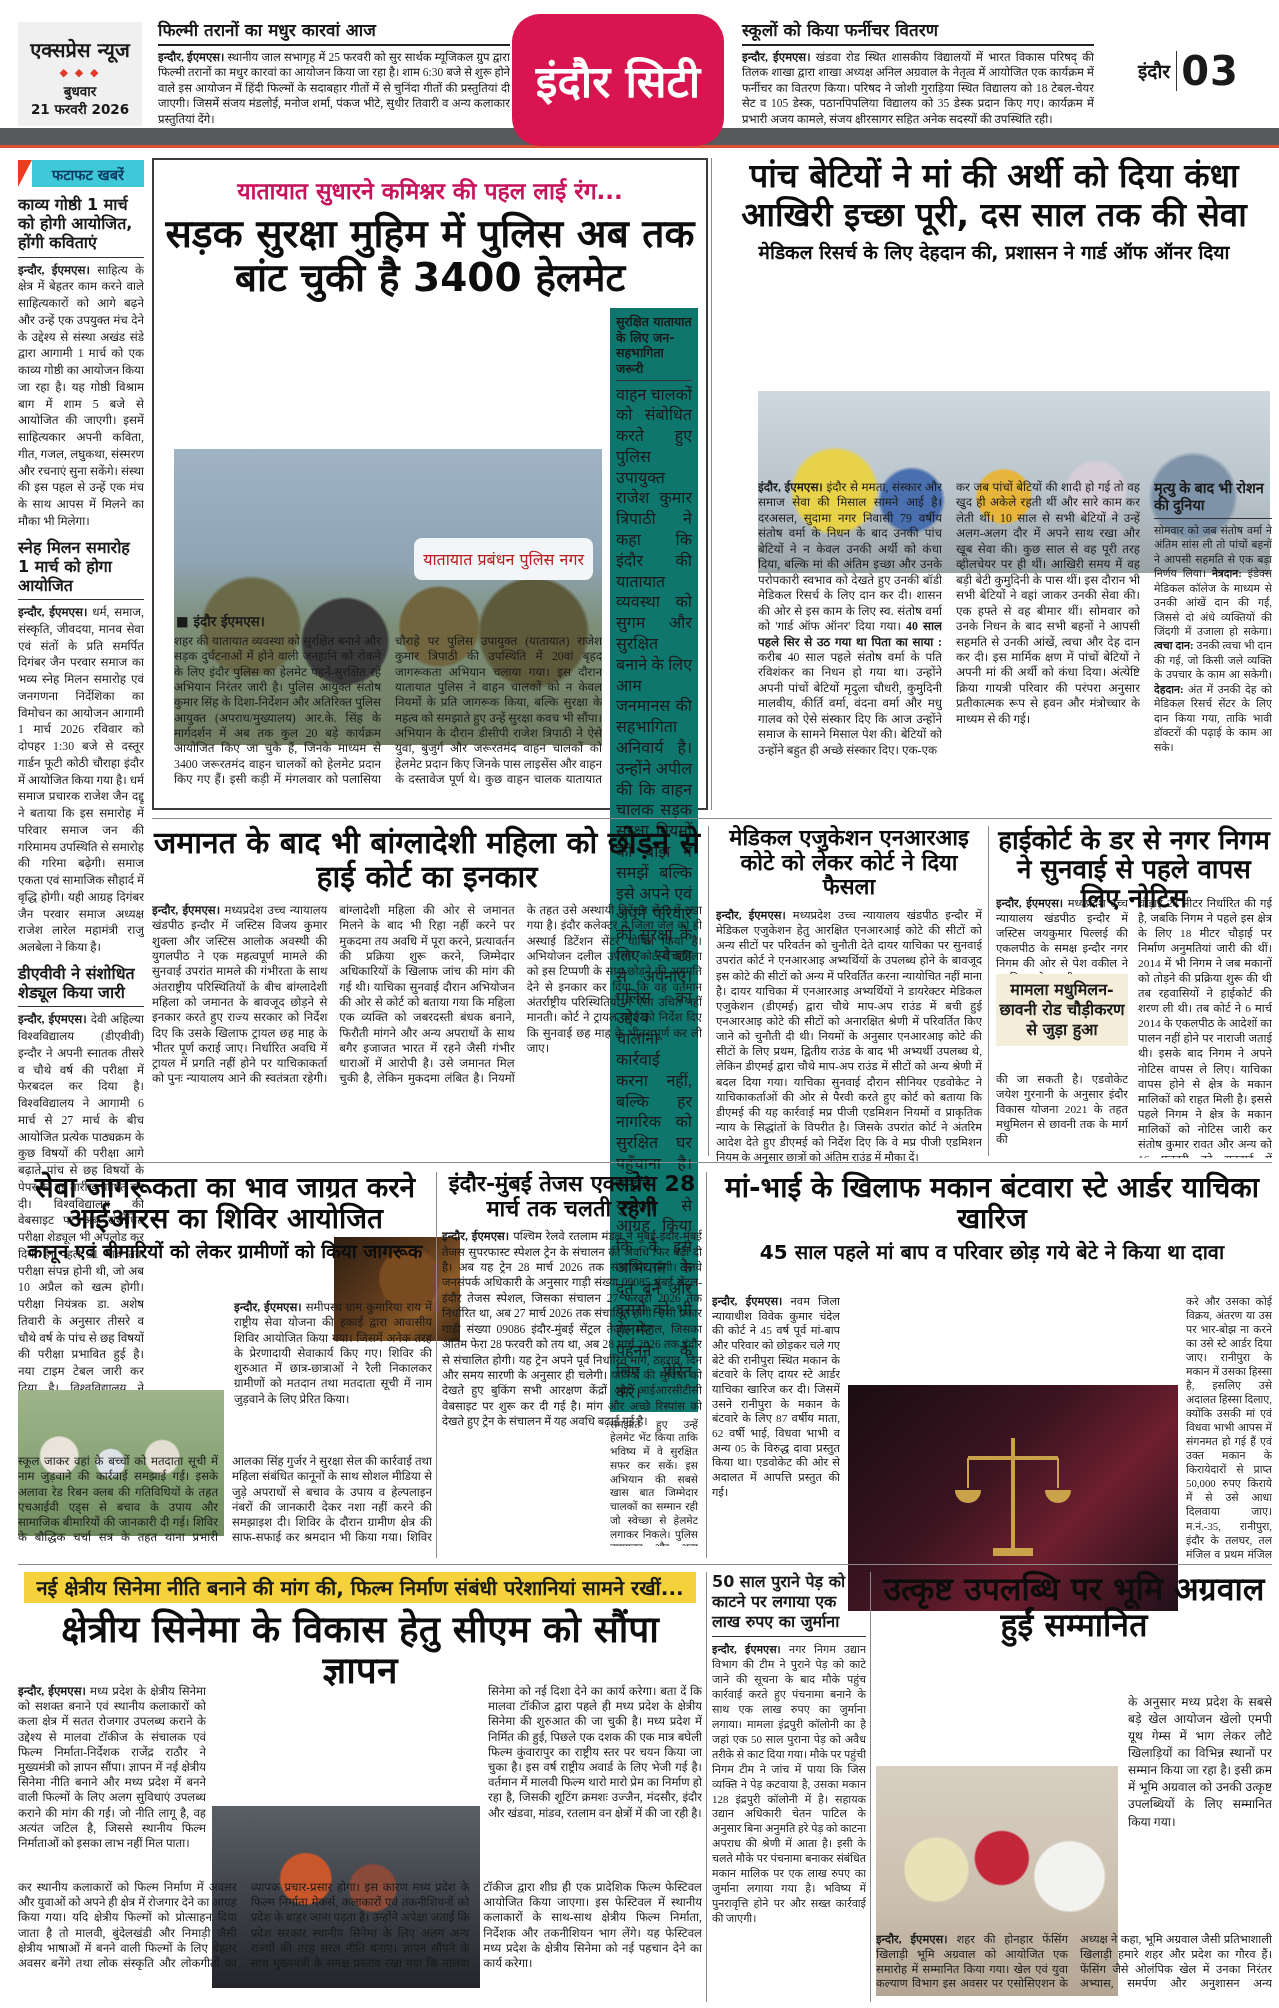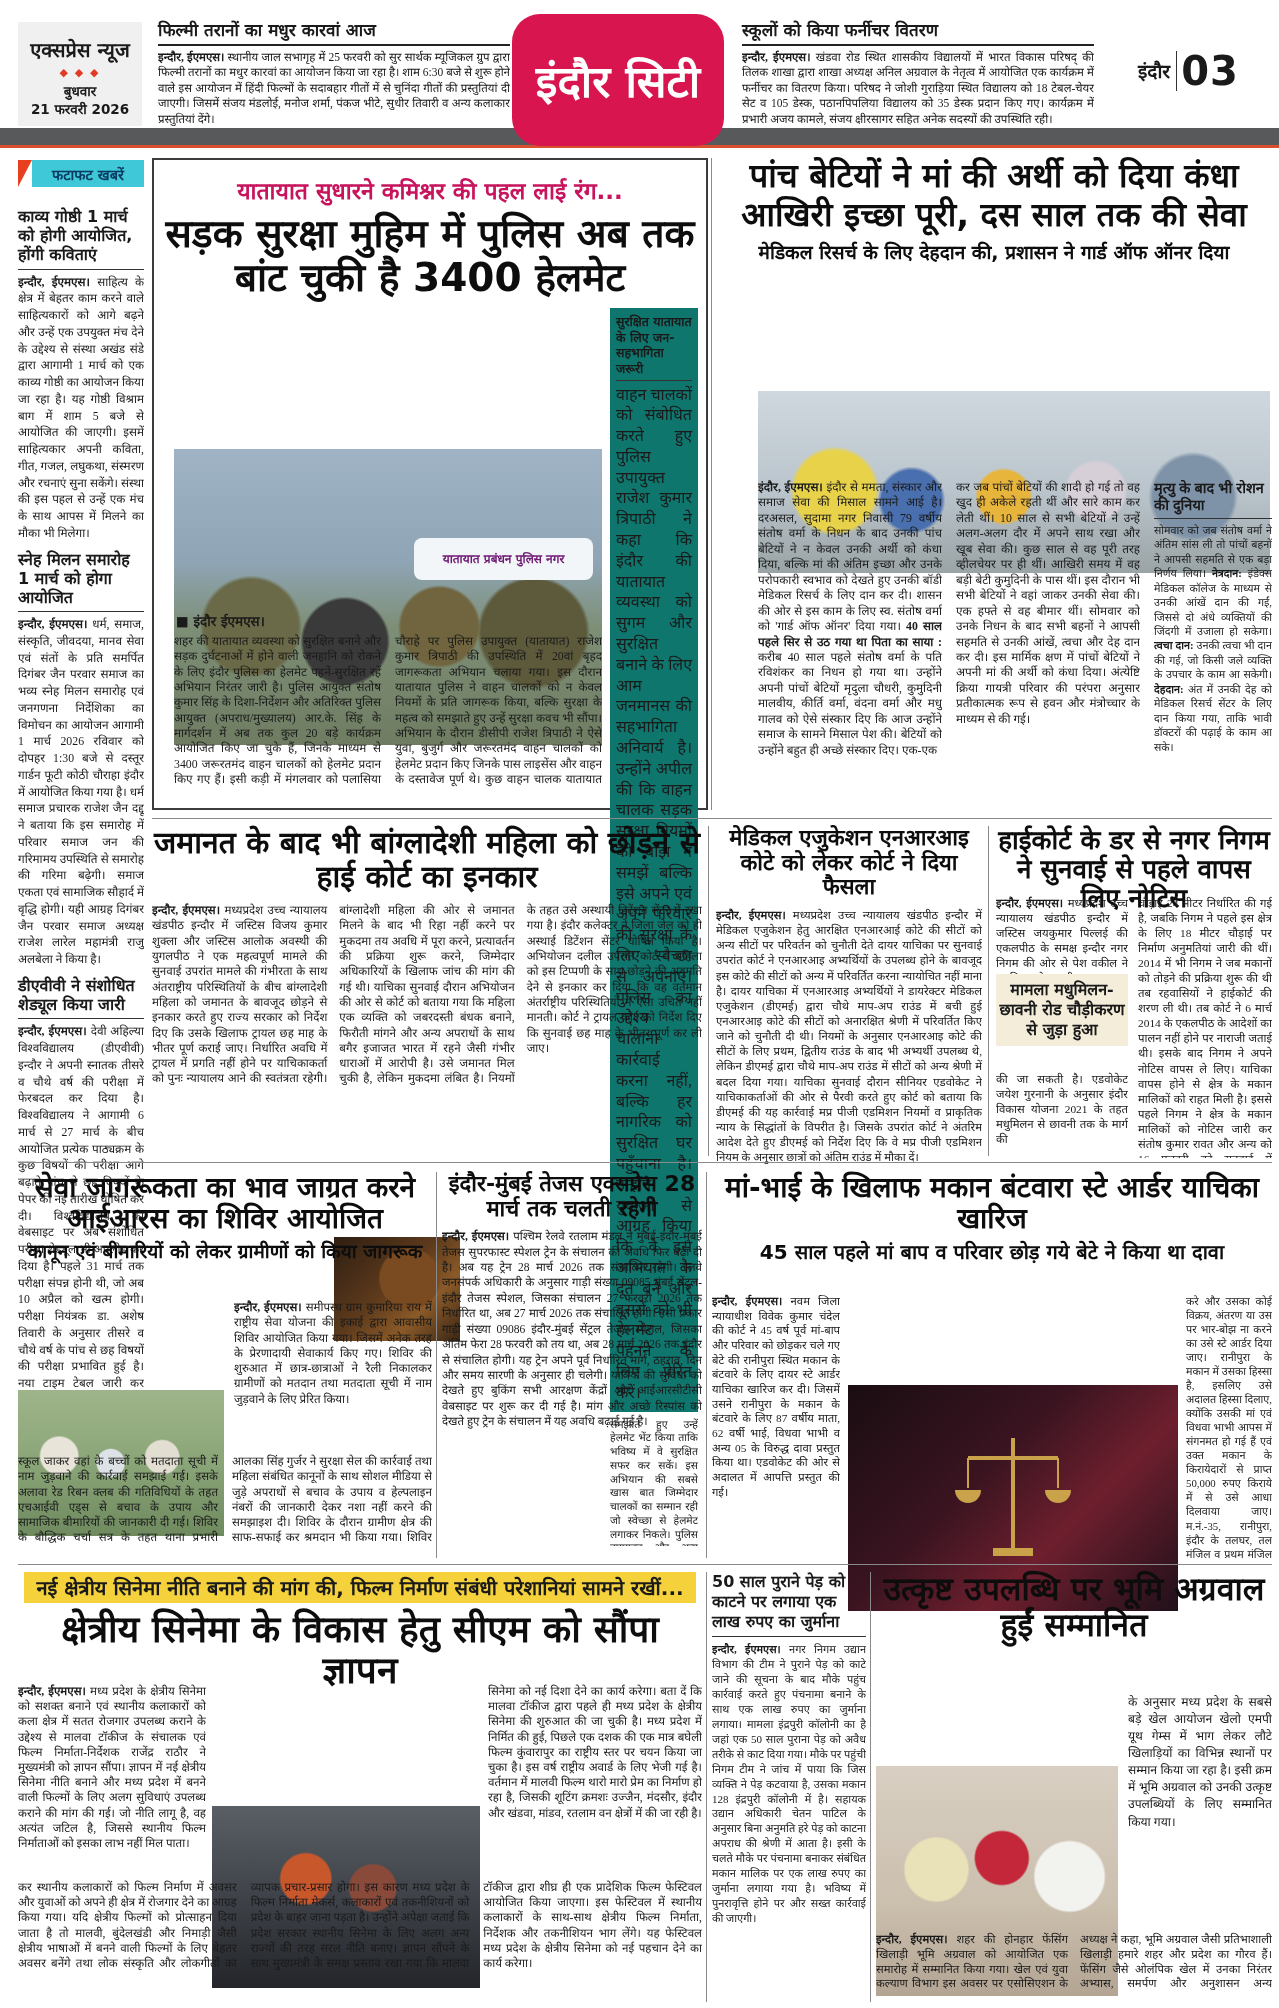--- a/index.html
+++ b/index.html
@@ -25,38 +25,38 @@
          display:flex;align-items:center;justify-content:center;font-size:44px;font-weight:bold;
          font-family:"DejaVu Sans",sans-serif;z-index:5;}
   #page-corner{left:1138px;top:48px;display:flex;align-items:center;font-family:"DejaVu Sans",sans-serif;}
   #corner-city{font-size:19px;font-weight:bold;margin-right:6px;}
   #corner-sep{width:1px;height:40px;background:#333;margin-right:4px;}
   #corner-num{font-size:40px;font-weight:bold;letter-spacing:1px;}
   #bar-gray{left:0;top:128px;width:1279px;height:17px;background:#58595b;}
   #bar-orange{left:0;top:145px;width:1279px;height:3px;background:#d85030;}
   
   #quick{left:18px;top:160px;width:126px;}
-  #quick-head{display:flex;align-items:stretch;height:27px;margin-bottom:20px;}
+  #quick-head{display:flex;align-items:stretch;height:27px;margin-bottom:8px;}
   #quick-tri{width:0;height:0;border-top:27px solid #e8401f;border-right:14px solid transparent;}
   #quick-bar{flex:1;background:#3fc8d8;color:#0a3c63;font-weight:bold;font-size:14.5px;
              font-family:"DejaVu Sans",sans-serif;display:flex;align-items:center;justify-content:center;}
   .qitem h4{margin:8px 0 4px 0;font-size:16px;line-height:1.2;font-family:"DejaVu Sans",sans-serif;border-bottom:1.5px solid #333;padding-bottom:4px;}
   .qitem .body{font-size:11.8px;line-height:1.42;}
   
   #helmet{left:152px;top:158px;width:556px;height:652px;border:2px solid #3c3c3c;box-sizing:border-box;}
   #helmet-kicker{margin-top:14px;text-align:center;color:#c8135d;font-weight:bold;font-size:23px;font-family:"DejaVu Sans",sans-serif;}
   #helmet-headline{margin:6px 8px 0 8px;font-size:39px;}
   #helmet-photo{left:20px;top:150px;width:428px;height:296px;background:
      radial-gradient(circle at 18% 60%,#6b6a48 0 12%,transparent 13%),
      radial-gradient(circle at 40% 65%,#3a3a3a 0 13%,transparent 14%),
      radial-gradient(circle at 62% 60%,#70653f 0 12%,transparent 13%),
      radial-gradient(circle at 84% 62%,#5d5a3c 0 13%,transparent 14%),
      linear-gradient(180deg,#9fb3c4 0%,#8fa5b5 38%,#7d8f77 60%,#6f7c62 100%);}
   #helmet-banner{position:absolute;left:56%;top:30%;width:42%;height:14%;background:#f2f6f8;border-radius:8px;
-     display:flex;align-items:center;justify-content:center;color:#701a75;font-weight:bold;font-size:12px;
+     display:flex;align-items:center;justify-content:center;color:#b91c1c;font-weight:normal;font-size:16px;
      font-family:"DejaVu Sans",sans-serif;overflow:hidden;}
   #helmet-caption{left:22px;top:452px;font-weight:bold;font-size:13.5px;font-family:"DejaVu Sans",sans-serif;}
   #helmet-cols{left:20px;top:474px;width:428px;height:168px;column-count:2;column-gap:14px;font-size:11.8px;line-height:1.3;overflow:hidden;}
   #helmet-side{left:456px;top:148px;width:88px;}
   #helmet-side-box{background:#0f766e;padding:6px 6px 8px 6px;}
   #helmet-side-title{font-weight:bold;font-size:12.5px;font-family:"DejaVu Sans",sans-serif;border-bottom:1.5px solid #333;padding-bottom:3px;margin-bottom:4px;line-height:1.25;}
   #helmet-side-body{font-size:16px;line-height:1.3;}
   #helmet-col3{margin-top:6px;font-size:10.6px;line-height:1.3;height:128px;overflow:hidden;}
   
   #daughters{left:716px;top:158px;width:556px;height:652px;}

